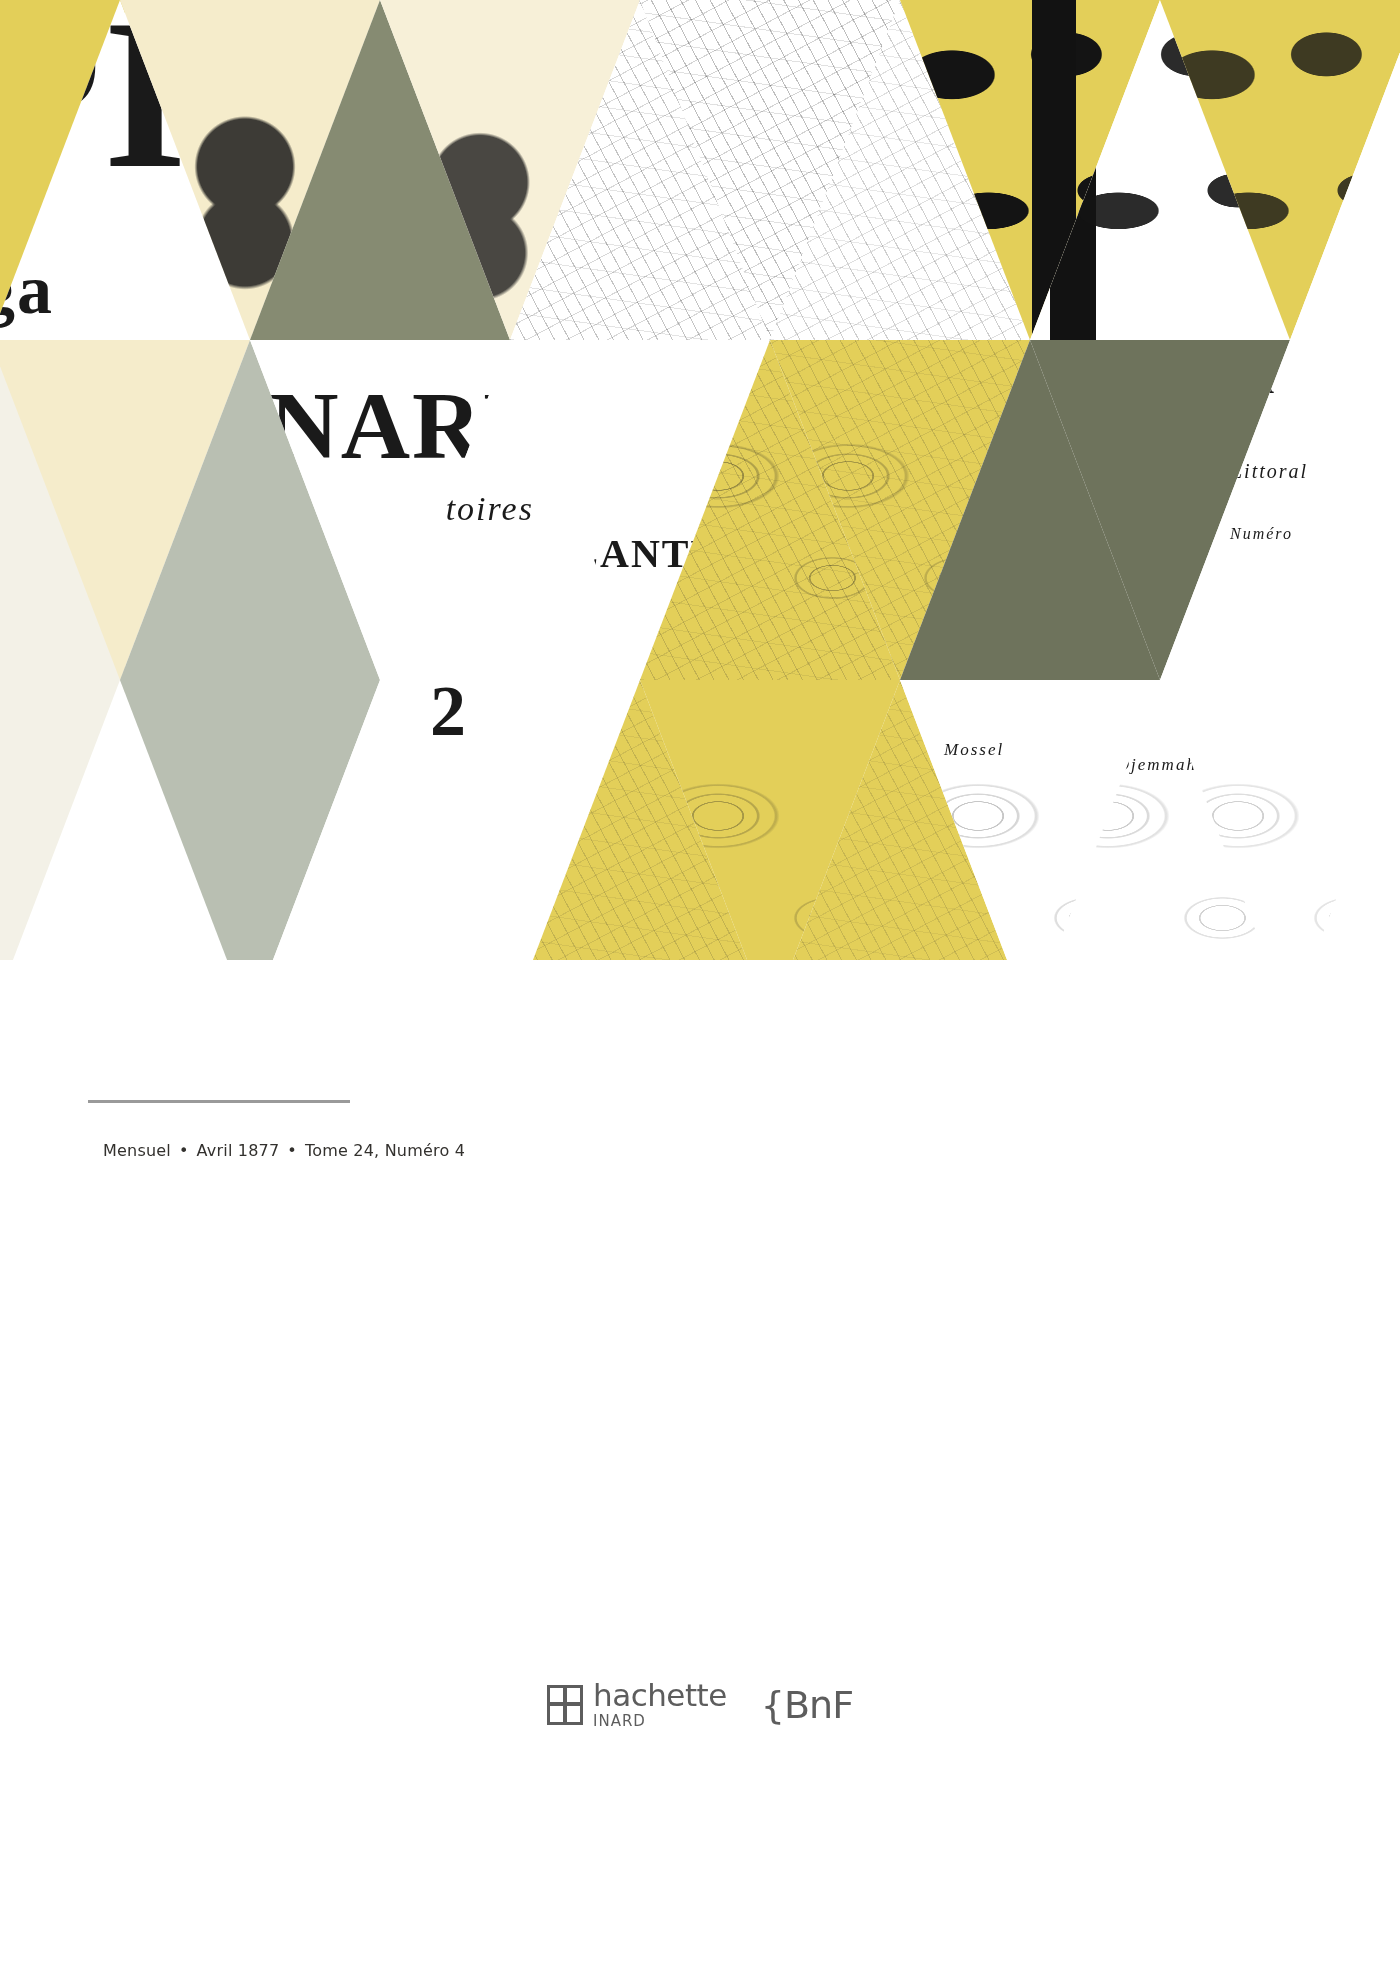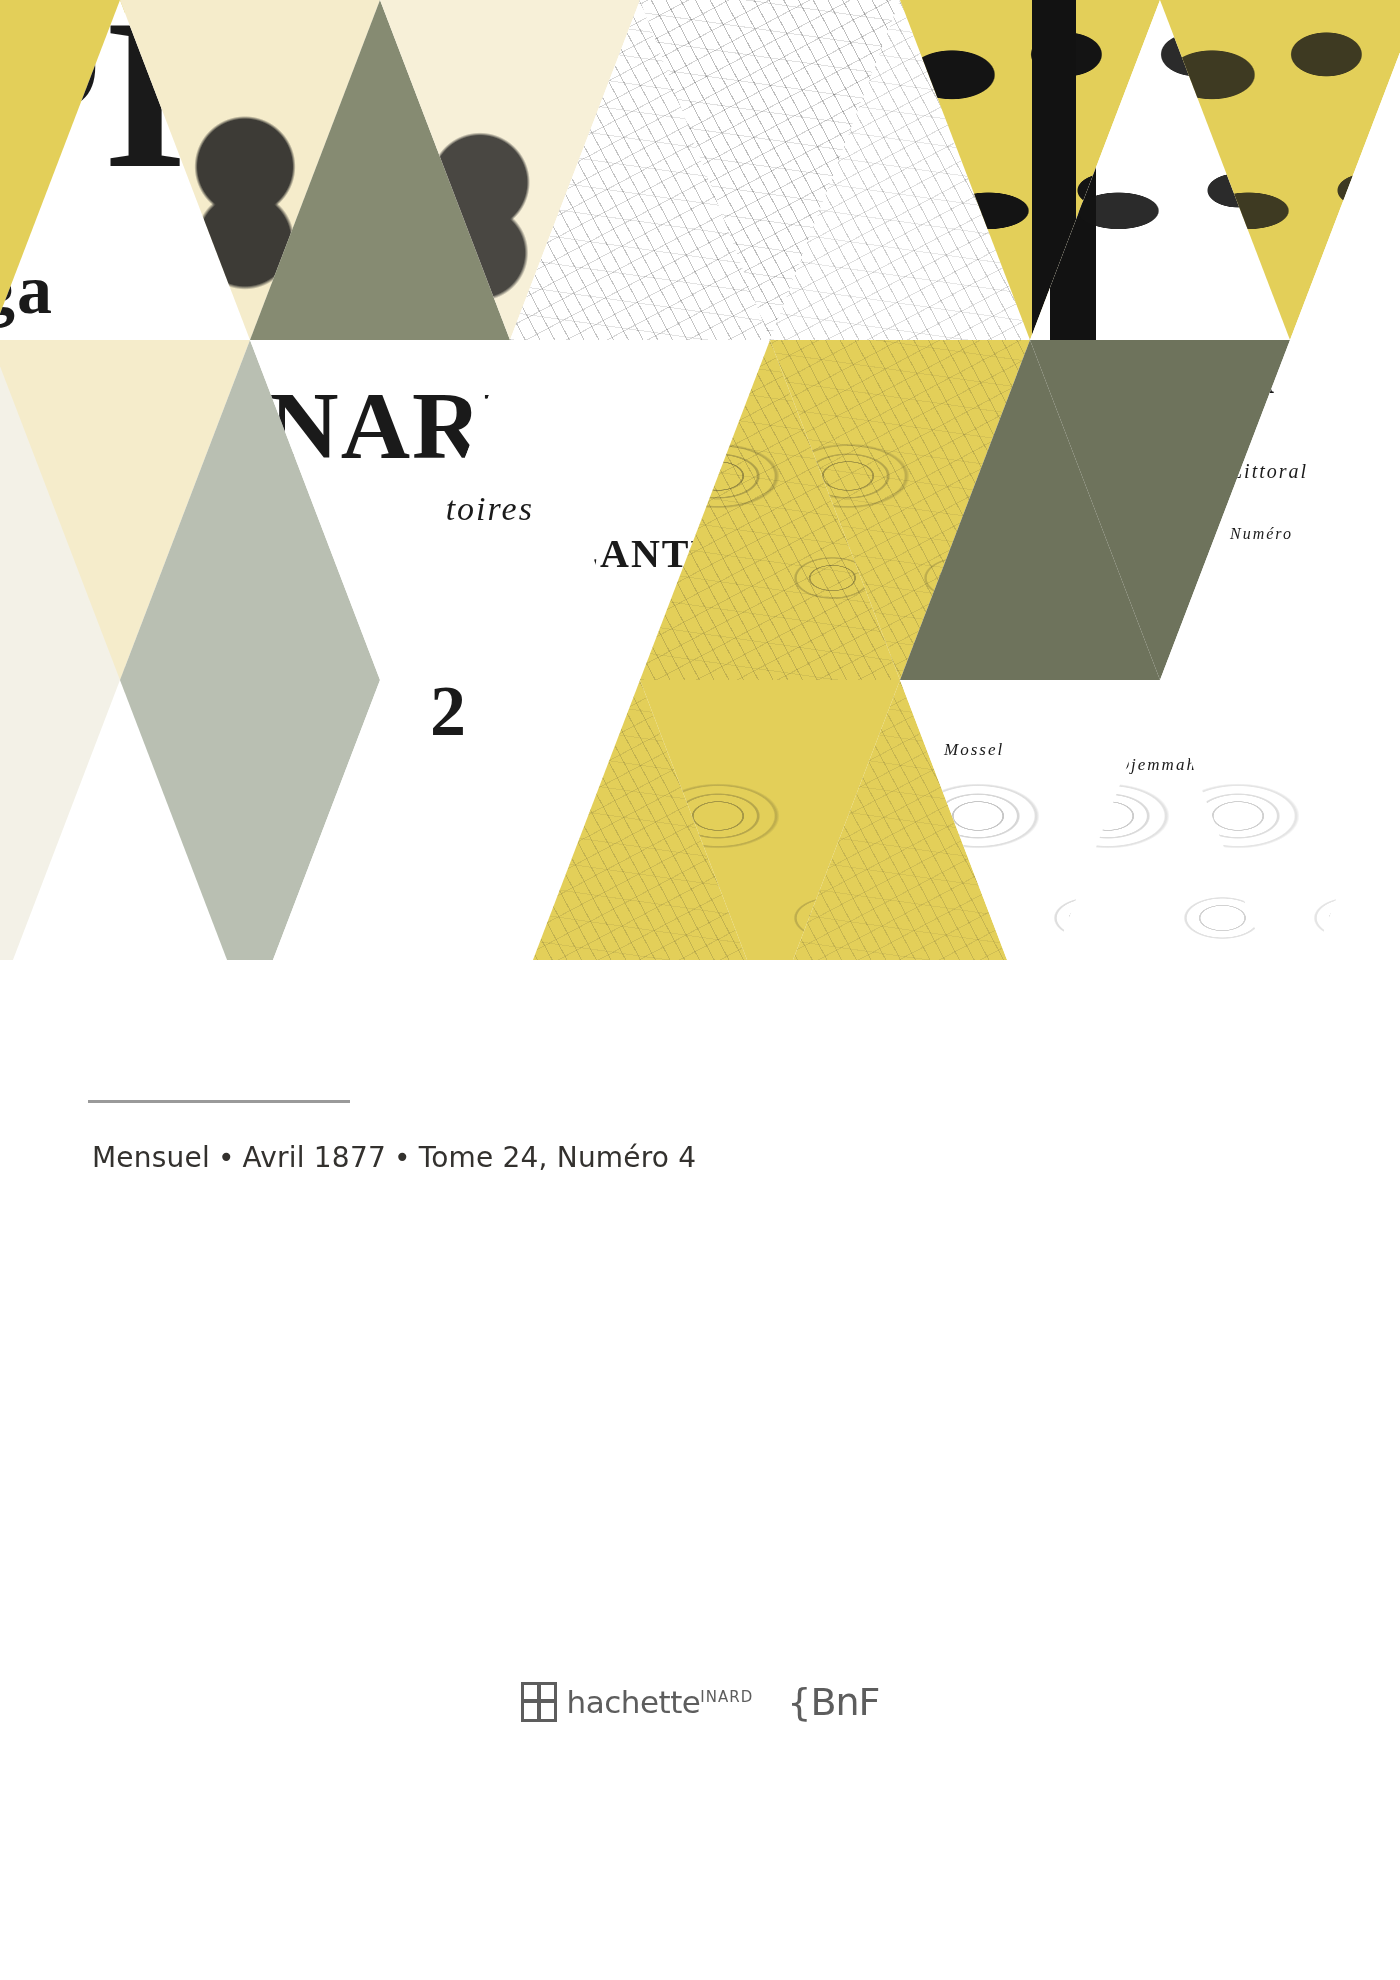--- a/index.html
+++ b/index.html
@@ -115,23 +115,23 @@
     letter-spacing: -0.2px;
   }
   .rule {
     width: 262px;
     height: 3px;
     background: #9a9a9a;
     margin: 40px 0 38px 0;
   }
   .doc-subtitle {
     font-family: "DejaVu Sans", sans-serif;
-    font-size: 28px;
+    font-size: 16px;
     color: #33312e;
-    margin: 4px;
+    margin: 15px;
     letter-spacing: 0.2px;
   }
   .doc-subtitle .sep { padding: 0 8px; }
 
   
   .logos {
     position: absolute;
     left: 0;
     top: 1680px;
     width: 1400px;
@@ -162,21 +162,21 @@
     background: #5d5d5d;
   }
   .hachette-mark .barv {
     position: absolute;
     top: 3px; bottom: 3px; left: 16px;
     width: 4px;
     background: #5d5d5d;
   }
   .hachette-words {
     display: flex;
-    flex-direction: row;
+    flex-direction: column;
     line-height: 1;
   }
   .hachette-name {
     font-family: "DejaVu Sans", sans-serif;
     font-size: 31px;
     color: #5d5d5d;
     letter-spacing: -0.5px;
   }
   .hachette-sub {
     font-family: "DejaVu Sans", sans-serif;

